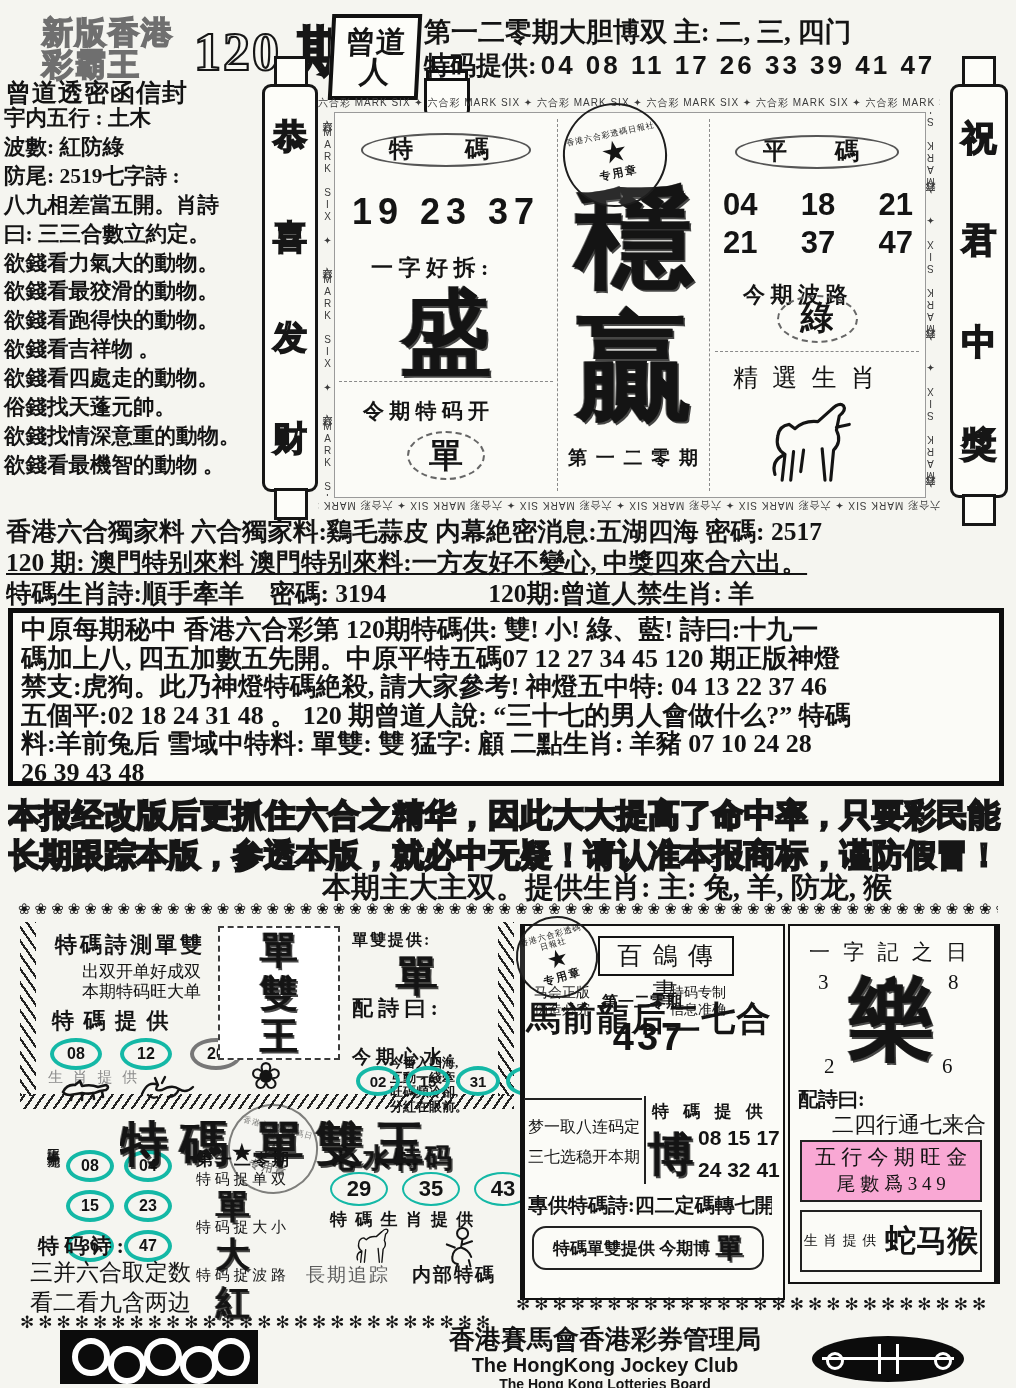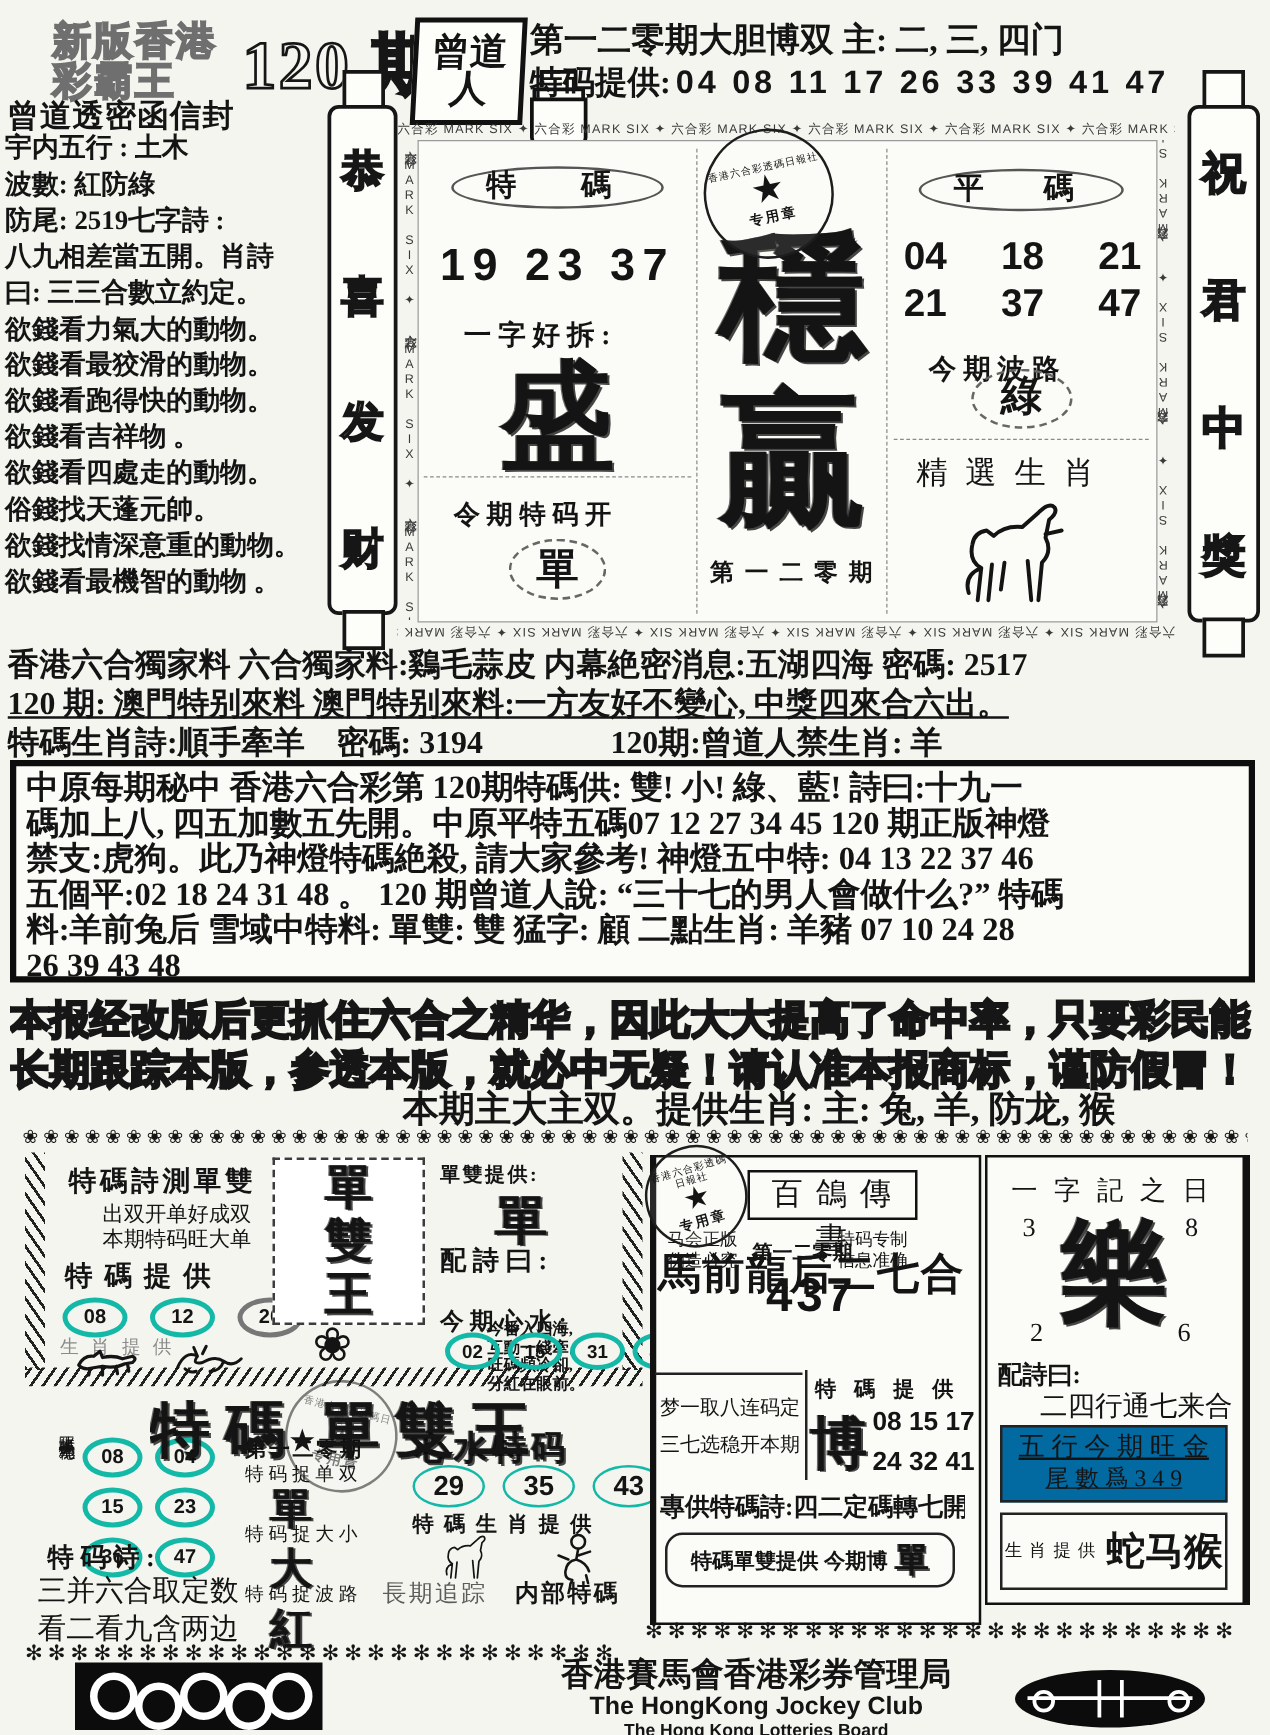--- a/index.html
+++ b/index.html
@@ -317,21 +317,21 @@
   <div class="abs center" style="left:788px;top:938px;width:204px;font-size:21px;letter-spacing:4px;">一 字 記 之 日</div>
   <div class="abs" style="left:816px;top:966px;width:152px;height:112px;">
     <span class="abs" style="left:2px;top:4px;font-size:21px;">3</span>
     <span class="abs" style="left:132px;top:4px;font-size:21px;">8</span>
     <span class="abs" style="left:8px;top:88px;font-size:21px;">2</span>
     <span class="abs" style="left:126px;top:88px;font-size:21px;">6</span>
     <div class="abs w9 inkchar center" style="left:26px;top:2px;width:100px;font-size:88px;line-height:104px;">樂</div>
   </div>
   <div class="abs b" style="left:798px;top:1086px;font-size:20px;">配詩曰:</div>
   <div class="abs" style="left:832px;top:1110px;font-size:22px;">二四行通七来合</div>
-  <div class="abs center" style="left:800px;top:1140px;width:178px;height:58px;border:2px solid #222;background:#0369a1;text-decoration:underline;">
+  <div class="abs center" style="left:800px;top:1140px;width:178px;height:58px;border:2px solid #222;background:#f9a8d4;">
     <div style="font-size:21px;line-height:30px;">五 行 今 期 旺 金</div>
     <div style="font-size:19px;line-height:24px;">尾 數 爲 3 4 9</div>
   </div>
   <div class="abs" style="left:800px;top:1210px;width:178px;height:58px;border:2px solid #222;background:#fbfbf7;
        display:flex;align-items:center;justify-content:center;gap:8px;">
     <span style="font-size:14px;letter-spacing:1px;">生 肖 提 供</span>
     <span class="b" style="font-size:31px;">蛇马猴</span>
   </div>
 
   <div class="abs ornrow nowrap" style="left:516px;top:1294px;width:482px;font-size:17px;">✻✻✻✻✻✻✻✻✻✻✻✻✻✻✻✻✻✻✻✻✻✻✻✻✻✻</div>

